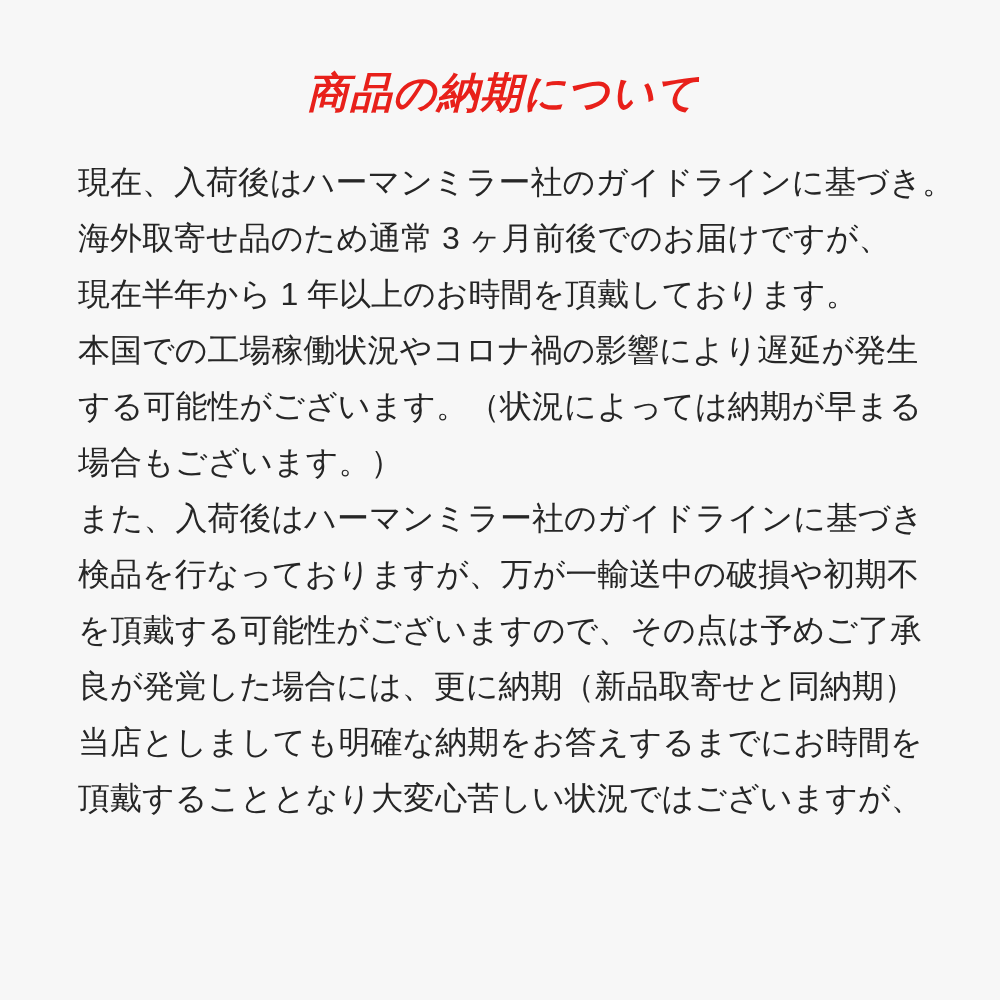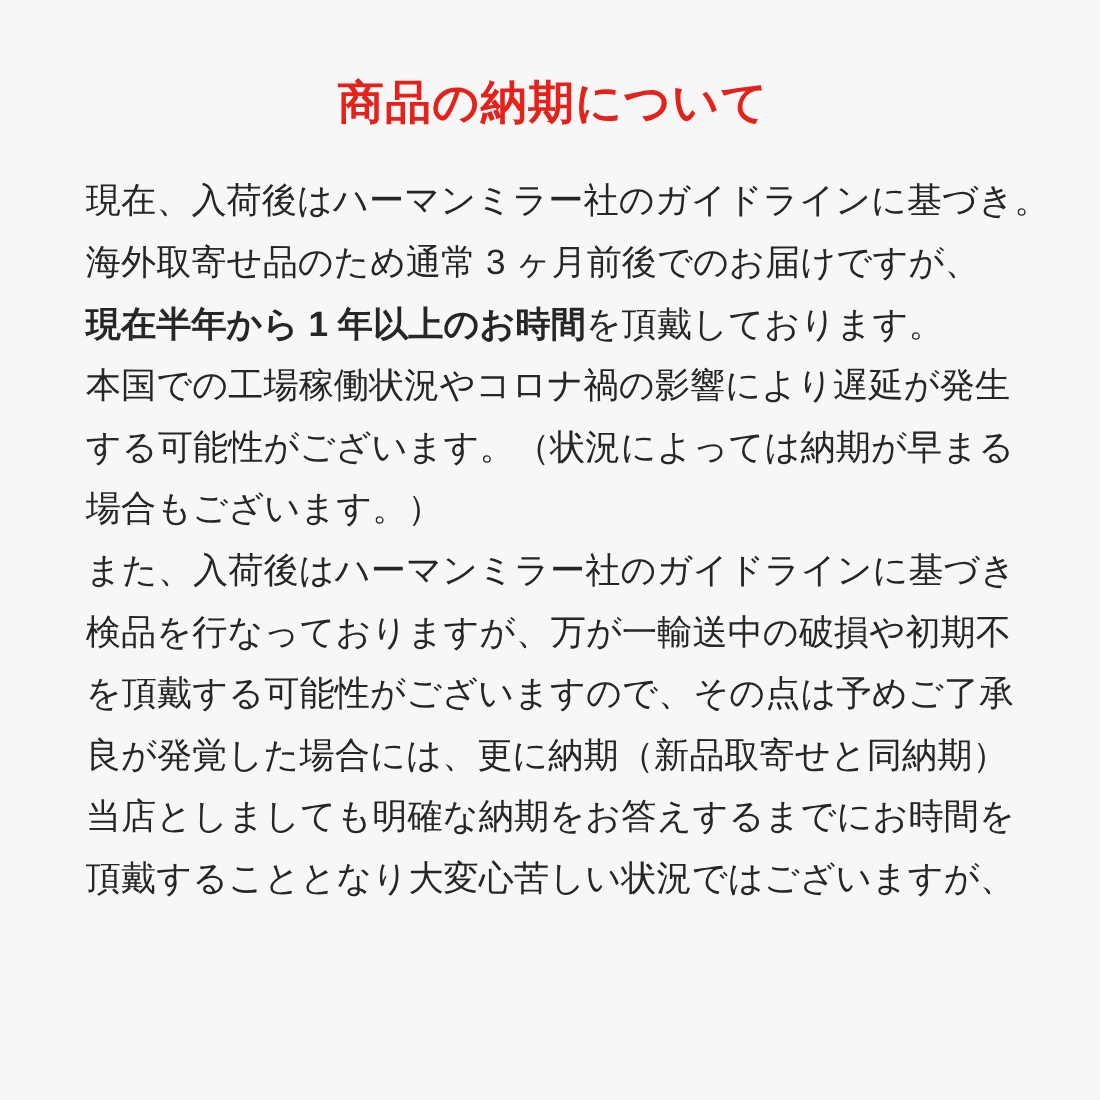--- a/index.html
+++ b/index.html
@@ -18,31 +18,32 @@
     height: 1000px;
     padding: 72px 72px 0 78px;
   }
   .title {
     margin: 0 0 40px 0;
     text-align: center;
     font-size: 42px;
     line-height: 1;
     font-weight: 700;
     letter-spacing: 1px;
+    font-style: italic;
   }
   .body-text {
     font-size: 32px;
     line-height: 56px;
     letter-spacing: 0px;
   }
   .line {
     white-space: nowrap;
   }
   .line b {
-    font-weight: 700;
+    font-weight: 400;
   }
 </style>
 </head>
 <body style="background-color: rgb(247, 247, 247);">
 
 <div class="page">
   <h1 class="title" style="color: rgb(232, 32, 26);">商品の納期について</h1>
   <div class="body-text" style="color: rgb(38, 38, 38);">
     <div class="line"><span>現在、入荷後はハーマンミラー社のガイドラインに基づき。</span></div>
     <div class="line"><span>海外取寄せ品のため通常 3 ヶ月前後でのお届けですが、</span></div>

